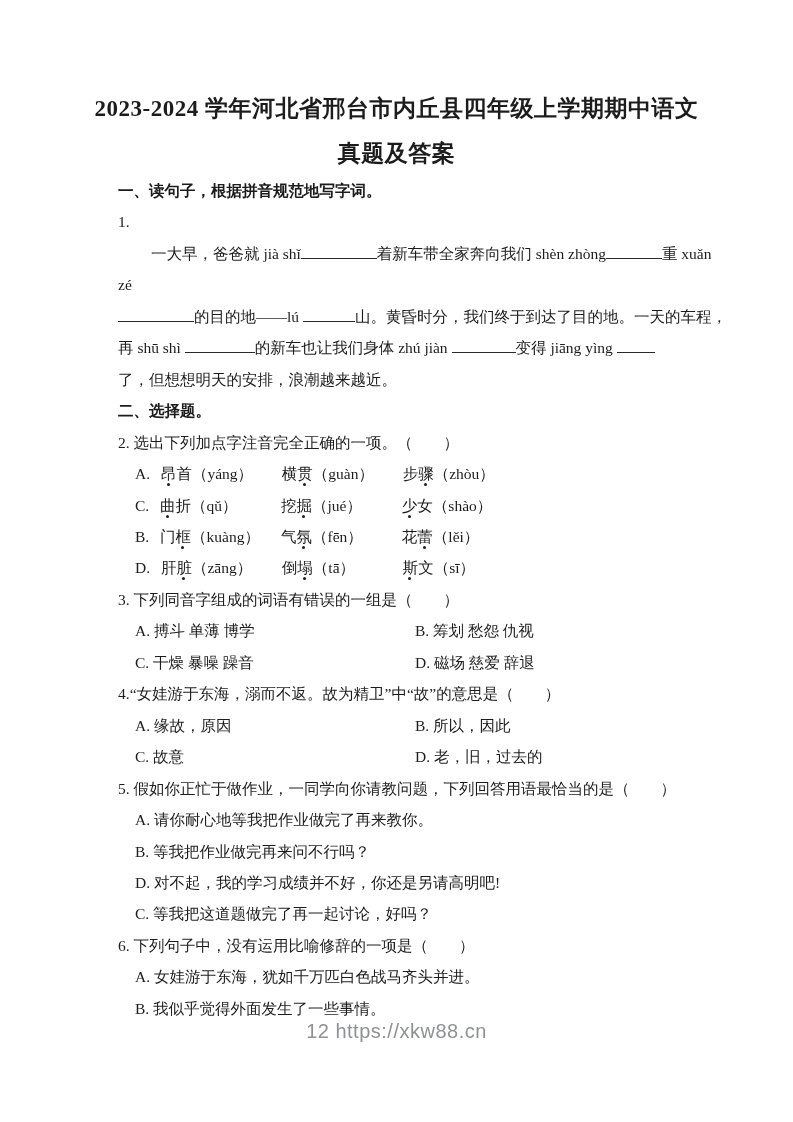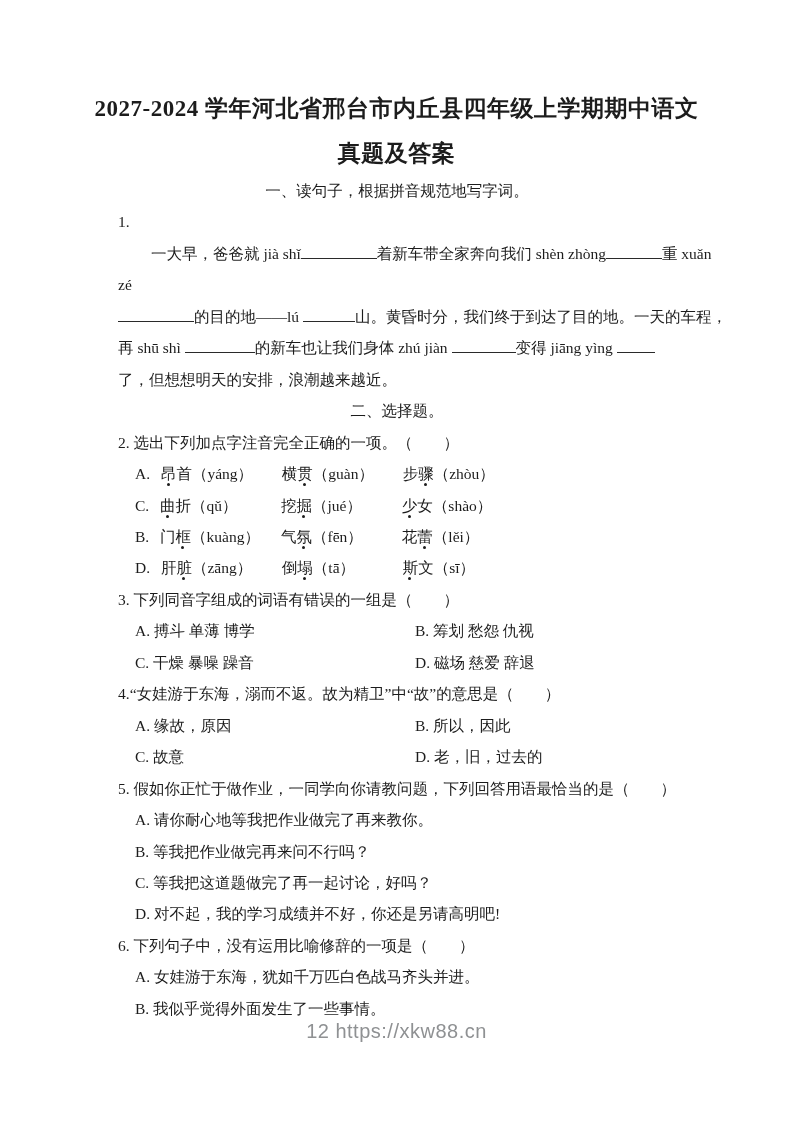--- a/index.html
+++ b/index.html
@@ -9,21 +9,21 @@
   }
   .title{
     position:absolute;top:86px;left:0;width:100%;text-align:center;
     font-size:23px;font-weight:700;line-height:45px;letter-spacing:0.5px;
   }
   .doc-body{
     position:absolute;top:175px;left:118px;width:558px;
     font-size:15.5px;line-height:31.46px;
   }
   .line{white-space:nowrap;}
-  .heading{font-weight:400;text-align:center;}
+  .heading{font-weight:700;}
   .indent{padding-left:33px;}
   .opt{padding-left:17px;}
   .py-row .letter{margin-right:7px;}
   .w{display:inline-block;min-width:117px;}
   .two-col{display:flex;padding-left:17px;}
   .col-left{flex:0 0 280px;width:280px;}
   .blank{
     display:inline-block;height:14px;border-bottom:1px solid #2a2a2a;
   }
   .dotted{position:relative;}
@@ -36,21 +36,21 @@
     font-family:"Liberation Sans","DejaVu Sans",sans-serif;
     font-size:20px;color:#8f9193;letter-spacing:0.5px;
   }
 </style>
 </head>
 <body>
 
 <div class="page">
 
   <header class="title">
-    <div>2027-2024 学年河北省邢台市内丘县四年级上学期期中语文</div>
+    <div>2023-2024 学年河北省邢台市内丘县四年级上学期期中语文</div>
     <div>真题及答案</div>
   </header>
 
   <main class="doc-body">
 
     <div class="line heading">一、读句子，根据拼音规范地写字词。</div>
 
     <div class="line">1.</div>
     <div class="line indent">一大早，爸爸就 jià shǐ<span class="blank" style="width:76px"></span>着新车带全家奔向我们 shèn zhòng<span class="blank" style="width:56px"></span>重 xuǎn</div>
     <div class="line">zé</div>
@@ -102,22 +102,22 @@
       <span>B. 所以，因此</span>
     </div>
     <div class="line two-col">
       <span class="col-left">C. 故意</span>
       <span>D. 老，旧，过去的</span>
     </div>
 
     <div class="line">5. 假如你正忙于做作业，一同学向你请教问题，下列回答用语最恰当的是（　　）</div>
     <div class="line opt">A. 请你耐心地等我把作业做完了再来教你。</div>
     <div class="line opt">B. 等我把作业做完再来问不行吗？</div>
+    <div class="line opt">D. 对不起，我的学习成绩并不好，你还是另请高明吧!</div>
     <div class="line opt">C. 等我把这道题做完了再一起讨论，好吗？</div>
-    <div class="line opt">D. 对不起，我的学习成绩并不好，你还是另请高明吧!</div>
 
     <div class="line">6. 下列句子中，没有运用比喻修辞的一项是（　　）</div>
     <div class="line opt">A. 女娃游于东海，犹如千万匹白色战马齐头并进。</div>
     <div class="line opt">B. 我似乎觉得外面发生了一些事情。</div>
 
   </main>
 
   <footer class="footer">
     <span>12 https://xkw88.cn</span>
   </footer>

